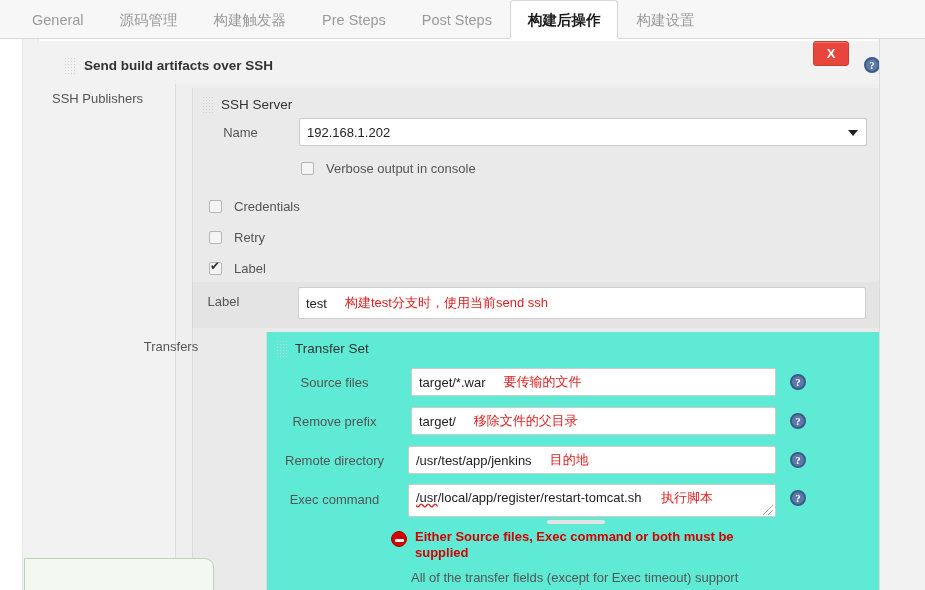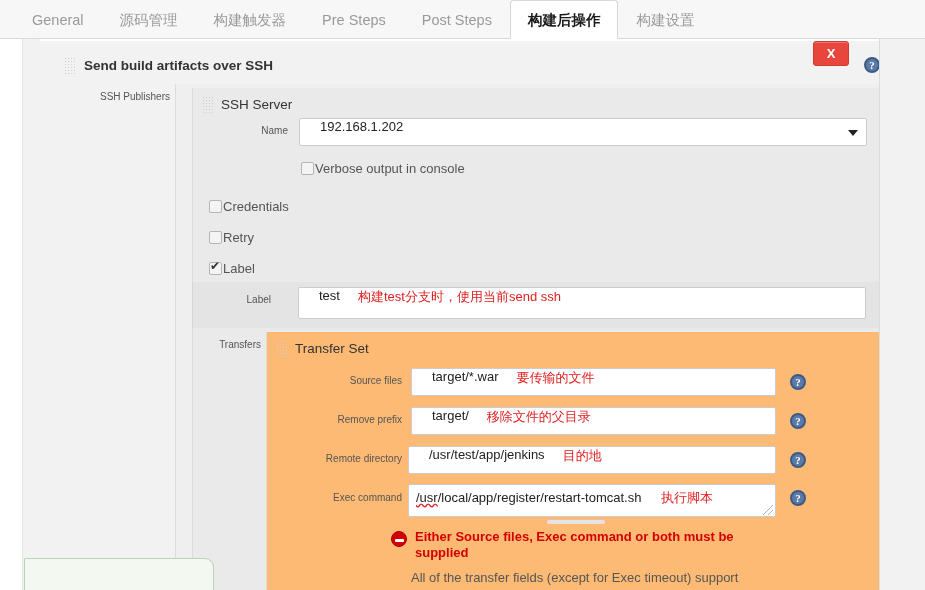--- a/index.html
+++ b/index.html
@@ -100,56 +100,56 @@
     color: #fff;
     font-size: 11px; font-weight: bold;
     line-height: 12px; text-align: center;
     cursor: pointer; flex: none;
     font-family: "Liberation Serif", serif;
   }
   .help-abs { position: absolute; }
 
   
   .lbl {
-    color: #555; font-size: 10px; text-align: right; white-space: nowrap;
+    color: #555; font-size: 13px; text-align: center; white-space: nowrap;
   }
 
   .panel {
     position: absolute;
     background: #efefef;
     border-left: 1px solid #dcdcdc;
   }
   .panel-inner {
     position: absolute;
     background: #eaeaea;
   }
 
   .field {
     background: #fff;
     border: 1px solid #ccc;
     border-radius: 2px;
     height: 26px;
-    display: flex; 
-    padding: 0 20px;
+    display: flex; align-items: center;
+    padding: 0 7px;
     font-size: 13px; color: #222;
     position: absolute;
   }
   .field .val { white-space: nowrap; }
   .field .ann {
     color: #e02020; margin-left: 18px; white-space: nowrap; font-size: 13px;
   }
   .caret {
     position: absolute; right: 8px; top: 50%; margin-top: -2px;
     width: 0; height: 0;
     border-left: 5px solid transparent;
     border-right: 5px solid transparent;
     border-top: 6px solid #222;
   }
 
-  .cbrow { position: absolute; display: flex; align-items: center; gap: 1px; }
+  .cbrow { position: absolute; display: flex; align-items: center; gap: 12px; }
   .cb {
     width: 13px; height: 13px;
     border: 1px solid #b5b5b5;
     background: #f4f4f4;
     border-radius: 2px;
     position: relative; flex: none; cursor: pointer;
   }
   .cb.checked::after {
     content: "✔";
     position: absolute; left: 0px; top: -4px;
@@ -288,21 +288,21 @@
         <div style="position:absolute; left:16px; top:198px; width:699px; height:46px; background:#e4e4e4; border-left:1px solid #d4d4d4;"></div>
         <div class="lbl" style="position:absolute; left:0px; top:210px; width:95px;">Label</div>
         <div class="field" style="left:122px; top:203px; width:568px; height:32px;">
           <span class="val">test</span>
           <span class="ann">构建test分支时，使用当前send ssh</span>
         </div>
         <div class="help help-abs" style="left:704px; top:209px;">?</div>
 
         <div class="lbl" style="position:absolute; left:-95px; top:255px; width:180px;">Transfers</div>
 
-        <div class="panel-inner" style="left:90px; top:248px; width:625px; height:258px; border-left:1px solid #dcdcdc; background:#fdba74;">
+        <div class="panel-inner" style="left:90px; top:248px; width:625px; height:258px; border-left:1px solid #dcdcdc; background:#5eead4;">
 
           <div style="position:absolute; left:9px; top:8px; display:flex; align-items:center; gap:8px;">
             <div class="grip"></div>
             <div style="font-size:13.5px; color:#333;">Transfer Set</div>
           </div>
 
           <div class="lbl" style="position:absolute; left:0px; top:43px; width:135px;">Source files</div>
           <div class="field" style="left:144px; top:36px; width:365px; height:28px;">
             <span class="val">target/*.war</span>
             <span class="ann">要传输的文件</span>

